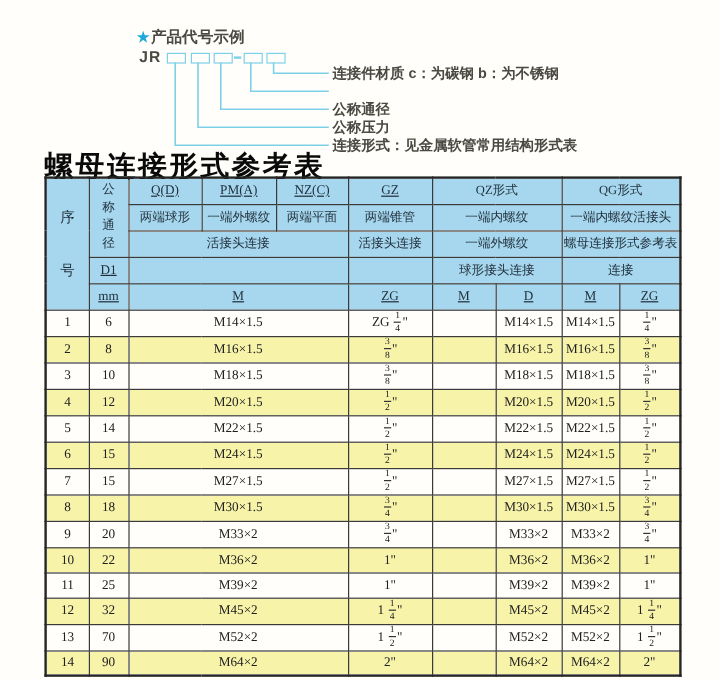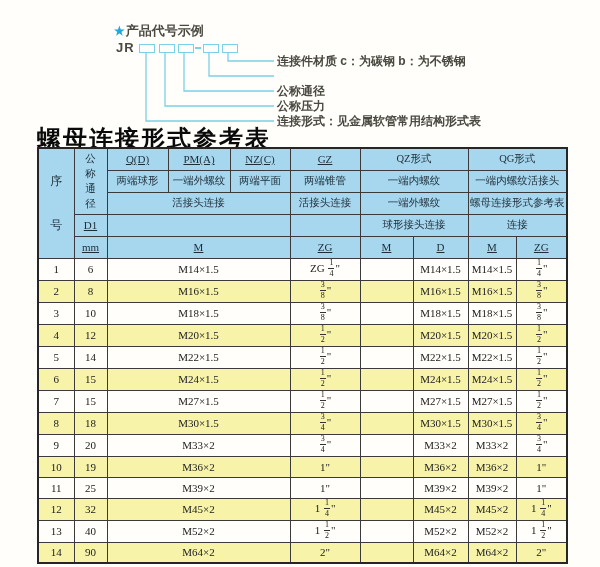--- a/index.html
+++ b/index.html
@@ -226,21 +226,21 @@
           <td>20</td>
           <td colspan="3">M33×2</td>
           <td><span class="fr"><span class="fn">3</span><span class="fd">4</span></span>"</td>
           <td></td>
           <td>M33×2</td>
           <td>M33×2</td>
           <td><span class="fr"><span class="fn">3</span><span class="fd">4</span></span>"</td>
         </tr>
         <tr class="alt">
           <td>10</td>
-          <td>19</td>
+          <td>22</td>
           <td colspan="3">M36×2</td>
           <td>1"</td>
           <td></td>
           <td>M36×2</td>
           <td>M36×2</td>
           <td>1"</td>
         </tr>
         <tr>
           <td>11</td>
           <td>25</td>
@@ -256,21 +256,21 @@
           <td>32</td>
           <td colspan="3">M45×2</td>
           <td>1 <span class="fr"><span class="fn">1</span><span class="fd">4</span></span>"</td>
           <td></td>
           <td>M45×2</td>
           <td>M45×2</td>
           <td>1 <span class="fr"><span class="fn">1</span><span class="fd">4</span></span>"</td>
         </tr>
         <tr>
           <td>13</td>
-          <td>40</td>
+          <td>70</td>
           <td colspan="3">M52×2</td>
           <td>1 <span class="fr"><span class="fn">1</span><span class="fd">2</span></span>"</td>
           <td></td>
           <td>M52×2</td>
           <td>M52×2</td>
           <td>1 <span class="fr"><span class="fn">1</span><span class="fd">2</span></span>"</td>
         </tr>
         <tr class="alt">
           <td>14</td>
           <td>90</td>

